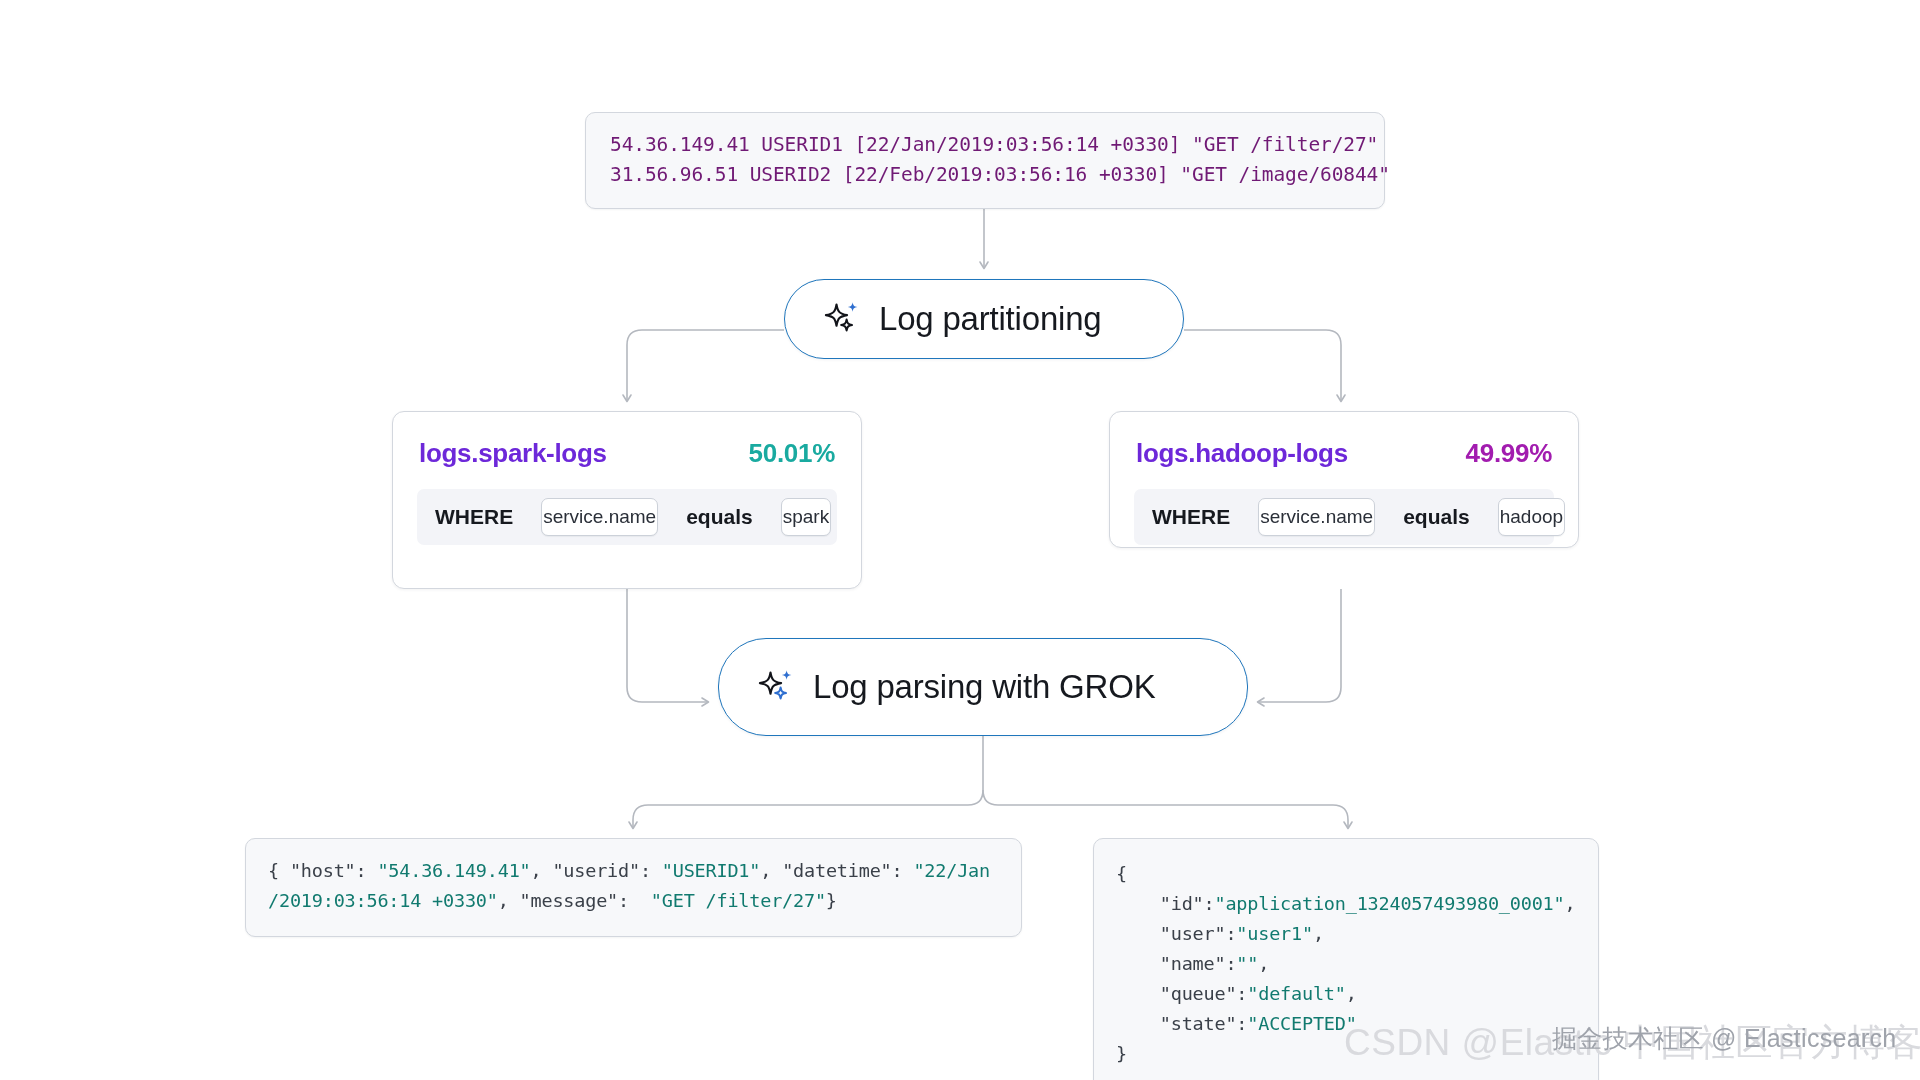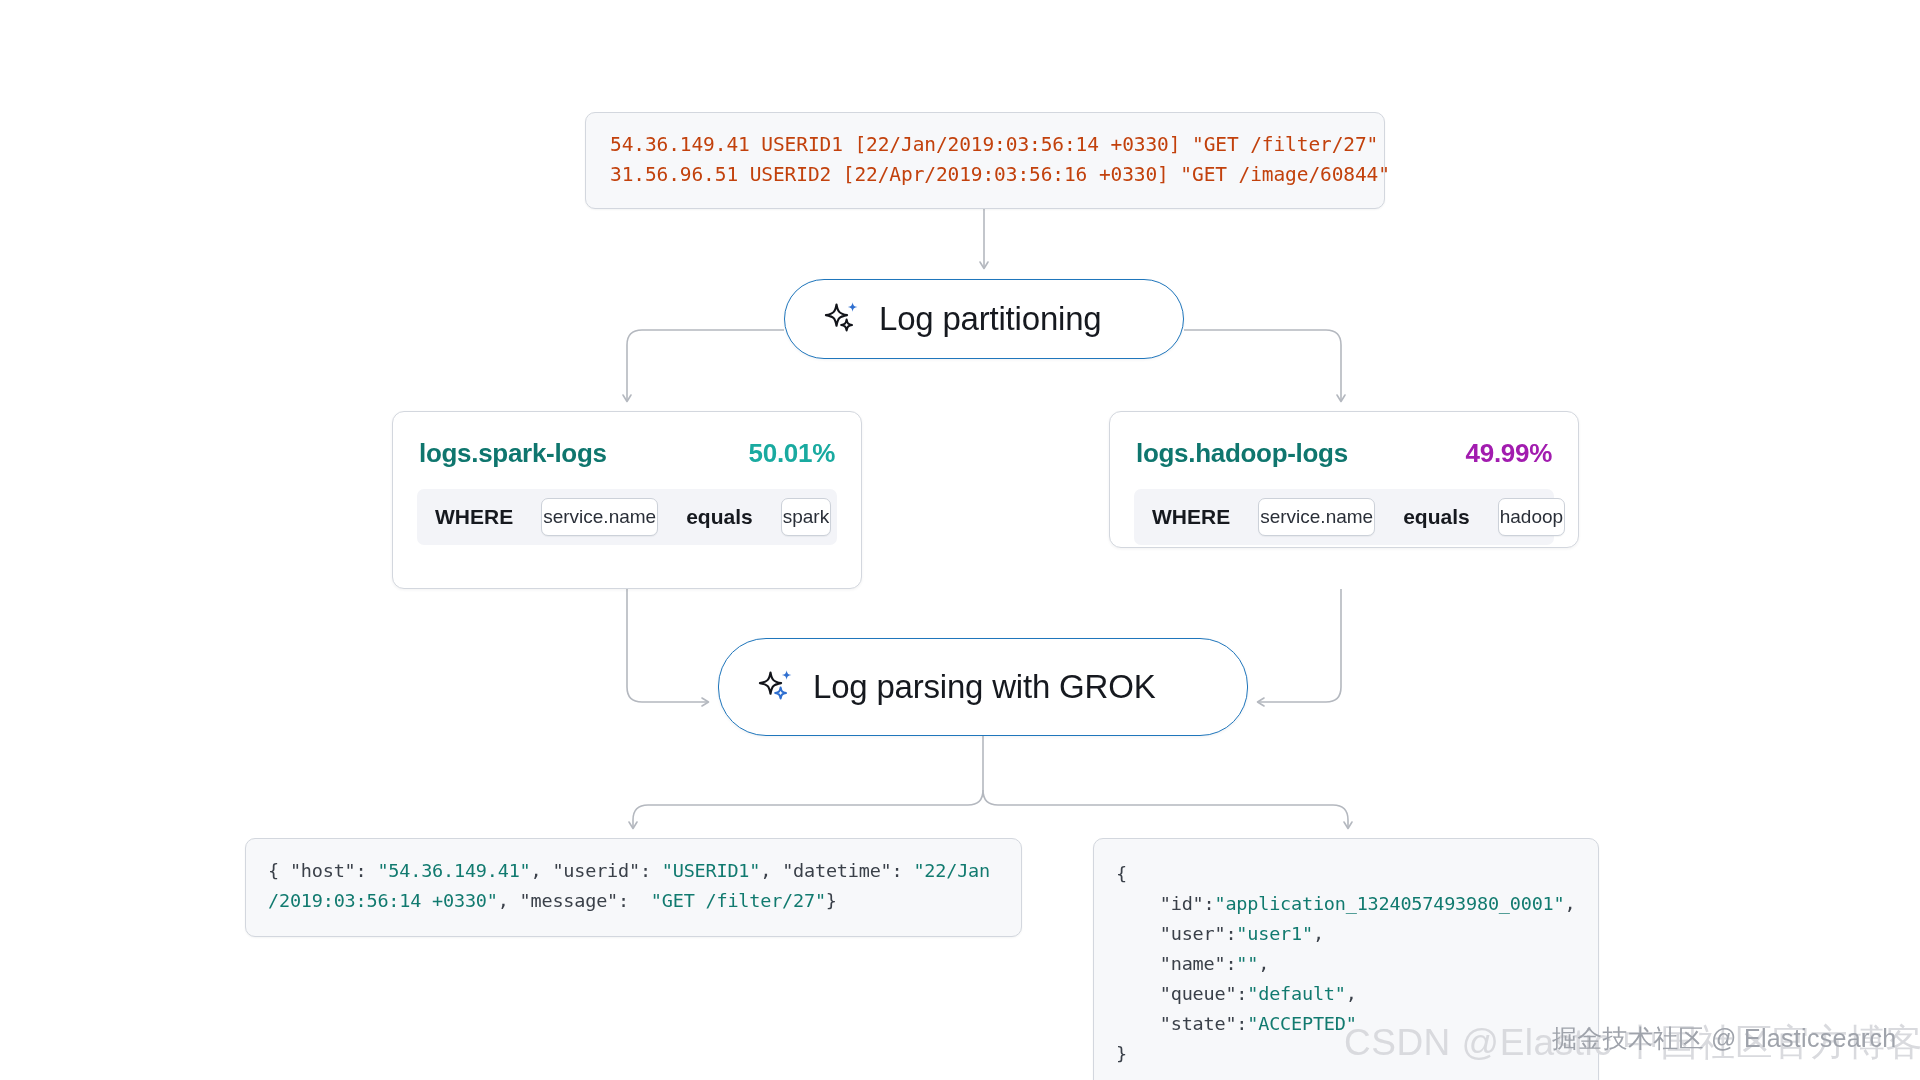--- a/index.html
+++ b/index.html
@@ -47,21 +47,21 @@
     background: #f7f8fa;
     border: 1px solid #d3d7de;
     border-radius: 10px;
     padding: 17px 24px 18px 24px;
     box-shadow: 0 1px 2px rgba(27,35,48,.05);
   }
   .logline {
     font-family: "DejaVu Sans Mono", "Liberation Mono", monospace;
     font-size: 19.5px;
     line-height: 30px;
-    color: #c2410c;
+    color: #701a75;
     white-space: pre;
     letter-spacing: -0.1px;
   }
 
   
   .pill {
     background: #ffffff;
     border: 1.6px solid #1f76bc;
     border-radius: 48px;
     display: flex;
@@ -107,21 +107,21 @@
 
   .card-head {
     display: flex;
     align-items: baseline;
     justify-content: space-between;
     padding: 0 2px 0 2px;
   }
   .card-title {
     font-size: 26px;
     font-weight: 700;
-    color: #0f766e;
+    color: #6d28d9;
     letter-spacing: -0.3px;
   }
   .card-pct {
     font-size: 26px;
     font-weight: 700;
     letter-spacing: -0.3px;
   }
 
   .filter-row {
     margin-top: 20px;
@@ -227,21 +227,21 @@
 
     <path d="M1341,589 L1341,687 Q1341,702 1326,702 L1258,702" fill="none" stroke="#b4b8bf" stroke-width="1.6" marker-end="url(#ah)"></path>
 
     <path d="M983,736 L983,790" fill="none" stroke="#b4b8bf" stroke-width="1.6"></path>
     <path d="M983,790 Q983,805 968,805 L648,805 Q633,805 633,820 L633,828" fill="none" stroke="#b4b8bf" stroke-width="1.6" marker-end="url(#ah)"></path>
     <path d="M983,790 Q983,805 998,805 L1333,805 Q1348,805 1348,820 L1348,828" fill="none" stroke="#b4b8bf" stroke-width="1.6" marker-end="url(#ah)"></path>
   </svg>
 
   <div class="node logbox">
     <div class="logline">54.36.149.41 USERID1 [22/Jan/2019:03:56:14 +0330] "GET /filter/27"</div>
-    <div class="logline">31.56.96.51 USERID2 [22/Apr/2019:03:56:16 +0330] "GET /image/60844"</div>
+    <div class="logline">31.56.96.51 USERID2 [22/Feb/2019:03:56:16 +0330] "GET /image/60844"</div>
   </div>
 
   <div class="node pill pill-partition">
     <svg class="sparkle" width="40" height="40" viewBox="0 0 40 40">
       <path d="M13.5 5.5 C14.8 13.0 16.6 14.8 24.1 16.1 C16.6 17.4 14.8 19.2 13.5 26.7 C12.2 19.2 10.4 17.4 2.9 16.1 C10.4 14.8 12.2 13.0 13.5 5.5 Z" fill="none" stroke="#12141a" stroke-width="2.1" stroke-linejoin="round"></path>
       <path d="M29.6 3.2 C30.2 6.6 31.0 7.4 34.4 8.0 C31.0 8.6 30.2 9.4 29.6 12.8 C29.0 9.4 28.2 8.6 24.8 8.0 C28.2 7.4 29.0 6.6 29.6 3.2 Z" fill="#2f6fd0"></path>
       <path d="M23.6 20.6 C24.3 24.4 25.2 25.3 29.0 26.0 C25.2 26.7 24.3 27.6 23.6 31.4 C22.9 27.6 22.0 26.7 18.2 26.0 C22.0 25.3 22.9 24.4 23.6 20.6 Z" fill="none" stroke="#12141a" stroke-width="2.1" stroke-linejoin="round"></path>
     </svg>
     <span class="label">Log partitioning</span>
   </div>

